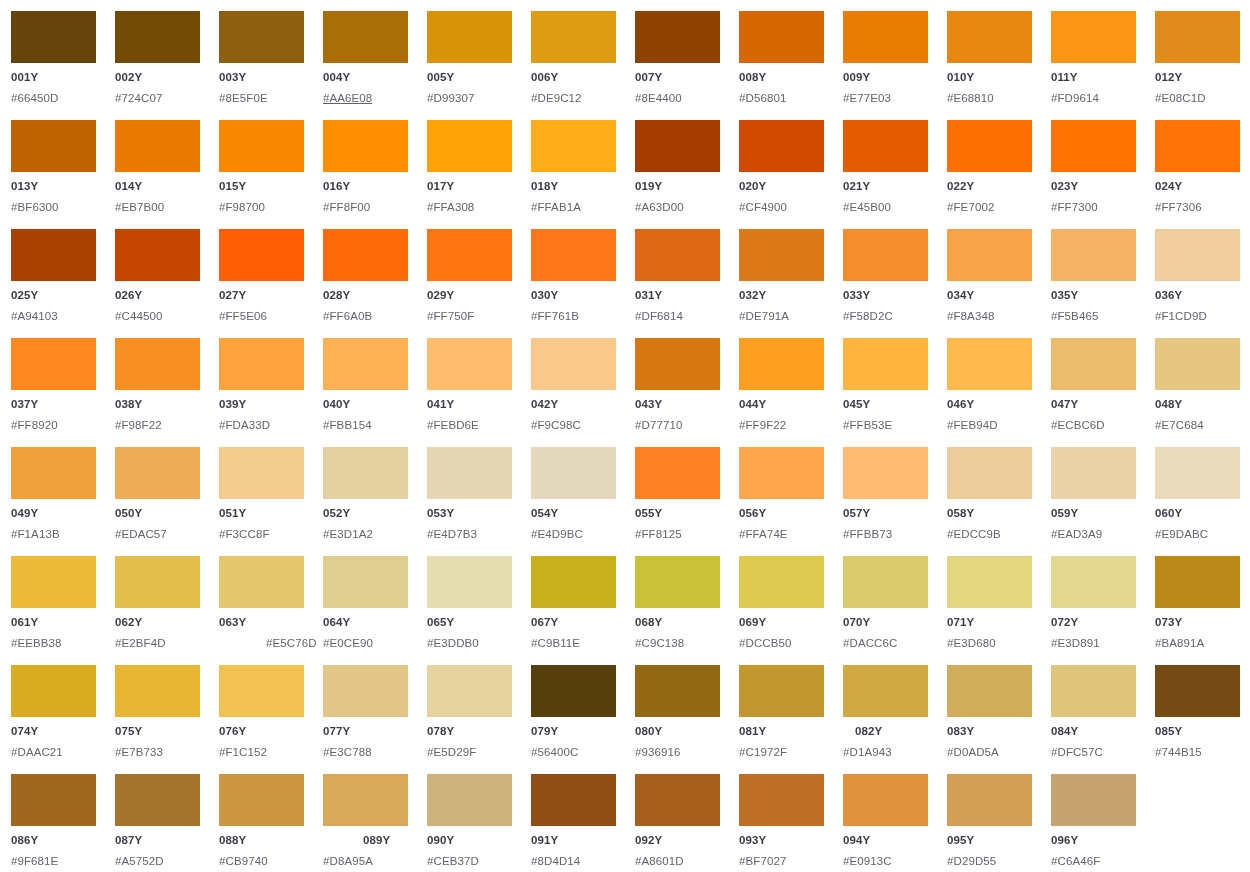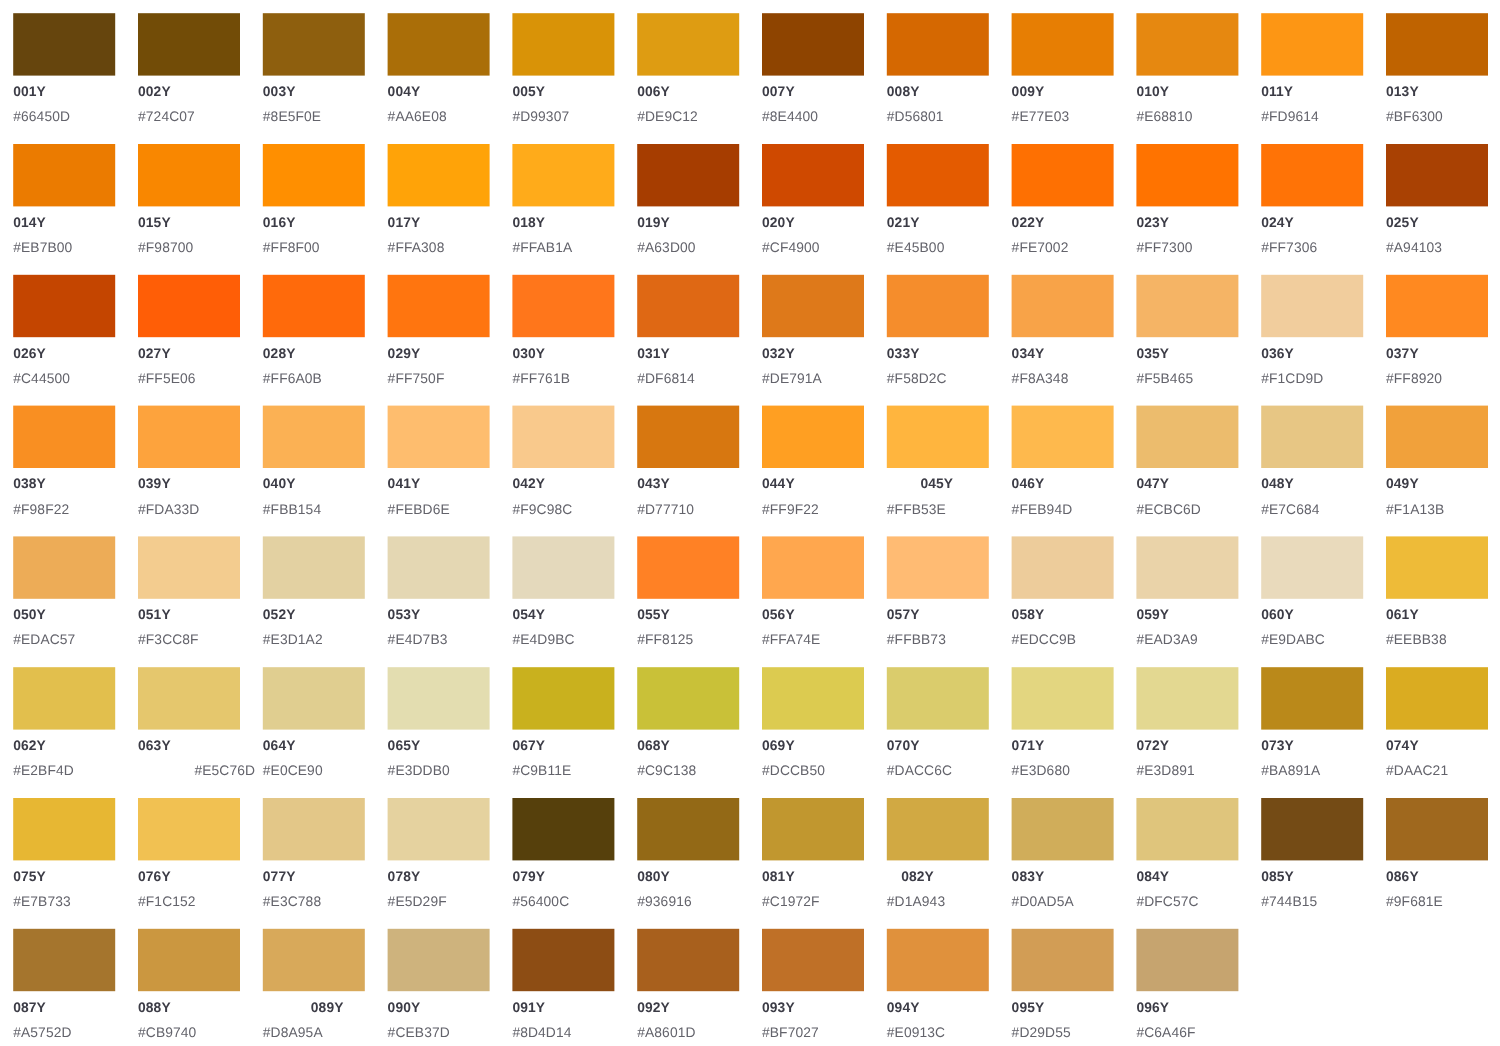--- a/index.html
+++ b/index.html
@@ -68,21 +68,21 @@
       <div class="swatch-hex" style="color: rgb(99, 99, 107);">#724C07</div>
     </div>
     <div class="swatch-card">
       <span class="swatch-chip" style="background-color: rgb(142, 95, 14);"></span>
       <div class="swatch-name" style="color: rgb(60, 60, 70);">003Y</div>
       <div class="swatch-hex" style="color: rgb(99, 99, 107);">#8E5F0E</div>
     </div>
     <div class="swatch-card">
       <span class="swatch-chip" style="background-color: rgb(170, 110, 8);"></span>
       <div class="swatch-name" style="color: rgb(60, 60, 70);">004Y</div>
-      <div class="swatch-hex" style="color: rgb(99, 99, 107);">#AA6E08</div>
+      <div class="swatch-hex" style="color: rgb(99, 99, 107); text-decoration: underline;">#AA6E08</div>
     </div>
     <div class="swatch-card">
       <span class="swatch-chip" style="background-color: rgb(217, 147, 7);"></span>
       <div class="swatch-name" style="color: rgb(60, 60, 70);">005Y</div>
       <div class="swatch-hex" style="color: rgb(99, 99, 107);">#D99307</div>
     </div>
     <div class="swatch-card">
       <span class="swatch-chip" style="background-color: rgb(222, 156, 18);"></span>
       <div class="swatch-name" style="color: rgb(60, 60, 70);">006Y</div>
       <div class="swatch-hex" style="color: rgb(99, 99, 107);">#DE9C12</div>
@@ -106,20 +106,25 @@
       <span class="swatch-chip" style="background-color: rgb(230, 136, 16);"></span>
       <div class="swatch-name" style="color: rgb(60, 60, 70);">010Y</div>
       <div class="swatch-hex" style="color: rgb(99, 99, 107);">#E68810</div>
     </div>
     <div class="swatch-card">
       <span class="swatch-chip" style="background-color: rgb(253, 150, 20);"></span>
       <div class="swatch-name" style="color: rgb(60, 60, 70);">011Y</div>
       <div class="swatch-hex" style="color: rgb(99, 99, 107);">#FD9614</div>
     </div>
     <div class="swatch-card">
+      <span class="swatch-chip" style="background-color: rgb(224, 140, 29);"></span>
+      <div class="swatch-name" style="color: rgb(60, 60, 70);">012Y</div>
+      <div class="swatch-hex" style="color: rgb(99, 99, 107);">#E08C1D</div>
+    </div>
+    <div class="swatch-card">
       <span class="swatch-chip" style="background-color: rgb(191, 99, 0);"></span>
       <div class="swatch-name" style="color: rgb(60, 60, 70);">013Y</div>
       <div class="swatch-hex" style="color: rgb(99, 99, 107);">#BF6300</div>
     </div>
     <div class="swatch-card">
       <span class="swatch-chip" style="background-color: rgb(235, 123, 0);"></span>
       <div class="swatch-name" style="color: rgb(60, 60, 70);">014Y</div>
       <div class="swatch-hex" style="color: rgb(99, 99, 107);">#EB7B00</div>
     </div>
     <div class="swatch-card">
@@ -267,21 +272,21 @@
       <div class="swatch-name" style="color: rgb(60, 60, 70);">043Y</div>
       <div class="swatch-hex" style="color: rgb(99, 99, 107);">#D77710</div>
     </div>
     <div class="swatch-card">
       <span class="swatch-chip" style="background-color: rgb(255, 159, 34);"></span>
       <div class="swatch-name" style="color: rgb(60, 60, 70);">044Y</div>
       <div class="swatch-hex" style="color: rgb(99, 99, 107);">#FF9F22</div>
     </div>
     <div class="swatch-card">
       <span class="swatch-chip" style="background-color: rgb(255, 181, 62);"></span>
-      <div class="swatch-name" style="color: rgb(60, 60, 70); margin-left: 28px;">045Y</div>
+      <div class="swatch-name" style="color: rgb(60, 60, 70);">045Y</div>
       <div class="swatch-hex" style="color: rgb(99, 99, 107);">#FFB53E</div>
     </div>
     <div class="swatch-card">
       <span class="swatch-chip" style="background-color: rgb(254, 185, 77);"></span>
       <div class="swatch-name" style="color: rgb(60, 60, 70);">046Y</div>
       <div class="swatch-hex" style="color: rgb(99, 99, 107);">#FEB94D</div>
     </div>
     <div class="swatch-card">
       <span class="swatch-chip" style="background-color: rgb(236, 188, 109);"></span>
       <div class="swatch-name" style="color: rgb(60, 60, 70);">047Y</div>

